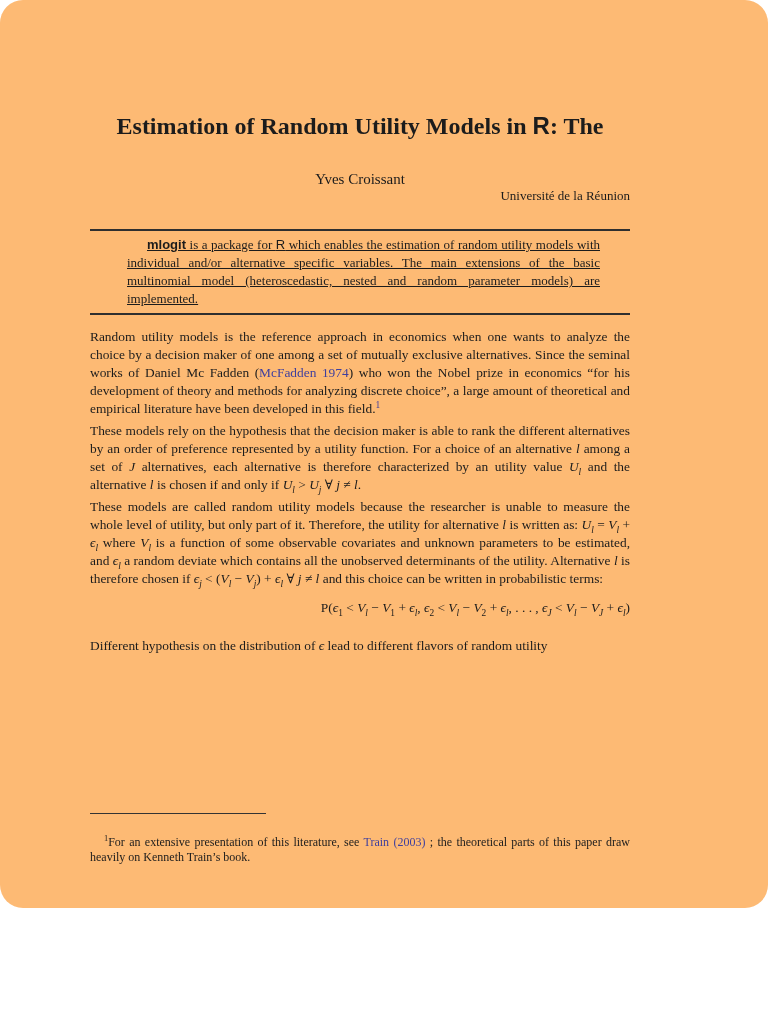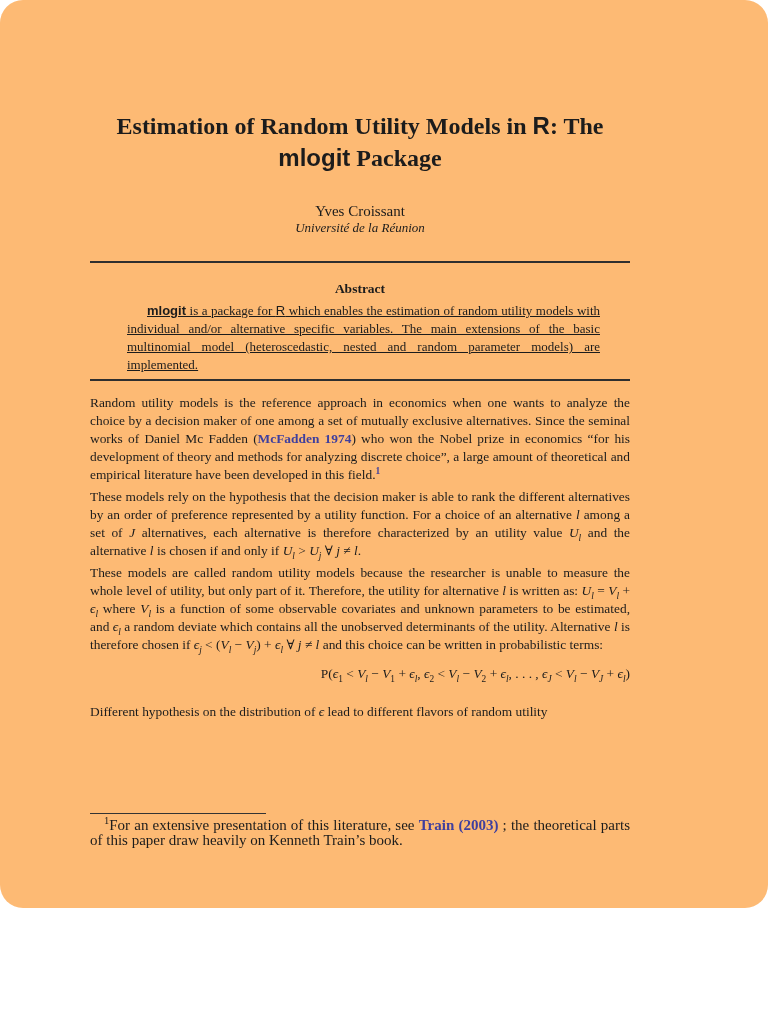--- a/index.html
+++ b/index.html
@@ -13,43 +13,42 @@
     color: #1c1c1c;
     border-radius: 23px;
   }
   .content {
     position: absolute;
     left: 90px;
     top: 0;
     width: 540px;
   }
   .sf { font-family: "Liberation Sans", "DejaVu Sans", sans-serif; }
-  .lnk { color: #3f3f9e; text-decoration: none; cursor: pointer; font-weight: bold; }
+  .lnk { color: #3f3f9e; text-decoration: none; cursor: pointer; }
   sup { font-size: 70%; line-height: 0; }
   sub { font-size: 70%; line-height: 0; }
 
   .paper-title {
     margin-top: 110px;
     text-align: center;
     font-weight: bold;
     font-size: 24px;
     line-height: 31px;
   }
   .author {
     margin-top: 28px;
     text-align: center;
     font-weight: normal;
     font-size: 15px;
     line-height: 18px;
   }
   .affiliation {
-    text-align: center;
+    text-align: right;
     font-size: 13px;
     line-height: 16px;
-    font-style: italic;
   }
   .rule {
     margin-top: 25px;
     height: 2px;
     background: #2f2f2f;
   }
   .abstract-heading {
     margin-top: 17px;
     text-align: center;
     font-weight: bold;
@@ -96,44 +95,42 @@
     left: 90px;
     top: 813px;
     width: 540px;
   }
   .footnote-rule {
     width: 176px;
     height: 1px;
     background: #333333;
   }
   .footnote-text {
-    margin-top: 4px;
-    font-size: 15px;
+    margin-top: 21px;
+    font-size: 12px;
     line-height: 14.5px;
     text-align: justify;
     text-indent: 14px;
   }
 </style>
 </head>
 <body>
 
 <div class="page">
   <div class="content">
 
     <div class="paper-title">
       <div>Estimation of Random Utility Models in <span class="sf">R</span>: The</div>
-      <div><span class="sf">mlogit</span> Package</div>
     </div>
 
     <div class="author">Yves Croissant</div>
     <div class="affiliation">Université de la Réunion</div>
 
     <div class="rule"></div>
 
-    <div class="abstract-heading">Abstract</div>
     <div class="abstract-body"><b class="sf">mlogit</b> is a package for <span class="sf">R</span> which enables the estimation of random utility models with individual and/or alternative specific variables. The main extensions of the basic multinomial model (heteroscedastic, nested and random parameter models) are implemented.</div>
 
 
     <div class="rule2"></div>
 
 
     <p class="body-par first">Random utility models is the reference approach in economics when one wants to analyze the choice by a decision maker of one among a set of mutually exclusive alternatives. Since the seminal works of Daniel Mc Fadden (<a class="lnk">McFadden 1974</a>) who won the Nobel prize in economics “for his development of theory and methods for analyzing discrete choice”, a large amount of theoretical and empirical literature have been developed in this field.<a class="lnk"><sup>1</sup></a></p>
     <p class="body-par">These models rely on the hypothesis that the decision maker is able to rank the different alternatives by an order of preference represented by a utility function. For a choice of an alternative <i>l</i> among a set of <i>J</i> alternatives, each alternative is therefore characterized by an utility value <i>U</i><sub><i>l</i></sub> and the alternative <i>l</i> is chosen if and only if <i>U</i><sub><i>l</i></sub> &gt; <i>U</i><sub><i>j</i></sub> ∀ <i>j</i> ≠ <i>l</i>.</p>
     <p class="body-par">These models are called random utility models because the researcher is unable to measure the whole level of utility, but only part of it. Therefore, the utility for alternative <i>l</i> is written as: <i>U</i><sub><i>l</i></sub> = <i>V</i><sub><i>l</i></sub> + <i>ϵ</i><sub><i>l</i></sub> where <i>V</i><sub><i>l</i></sub> is a function of some observable covariates and unknown parameters to be estimated, and <i>ϵ</i><sub><i>l</i></sub> a random deviate which contains all the unobserved determinants of the utility. Alternative <i>l</i> is therefore chosen if <i>ϵ</i><sub><i>j</i></sub> &lt; (<i>V</i><sub><i>l</i></sub> − <i>V</i><sub><i>j</i></sub>) + <i>ϵ</i><sub><i>l</i></sub> ∀ <i>j</i> ≠ <i>l</i> and this choice can be written in probabilistic terms:</p>
 

